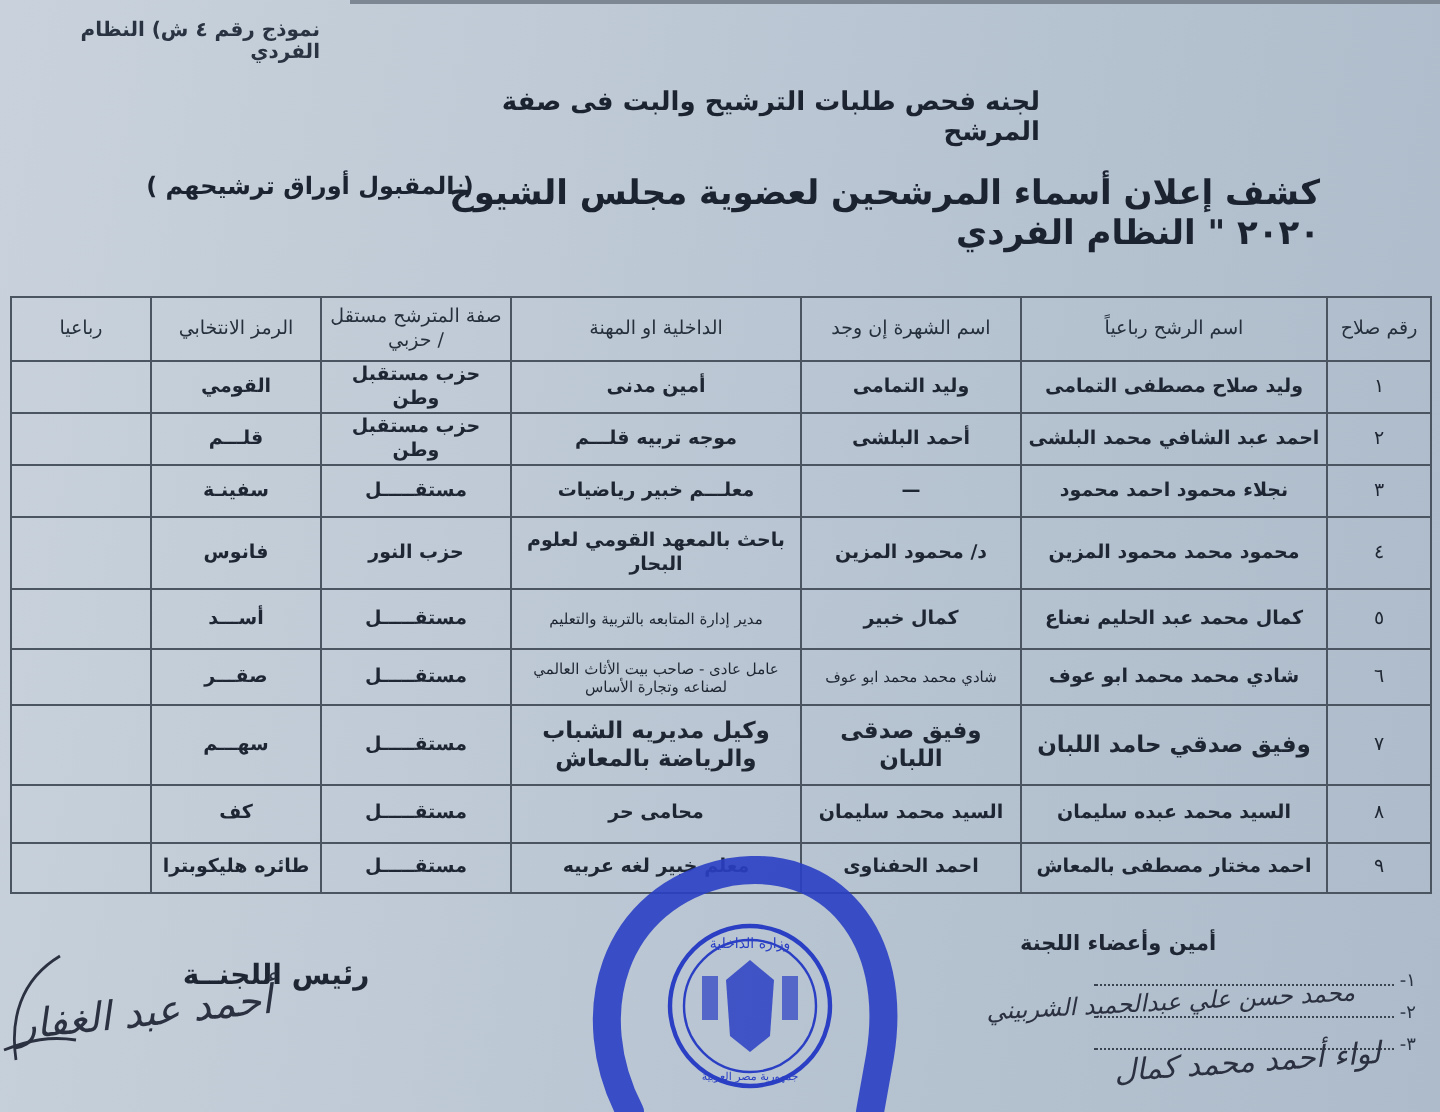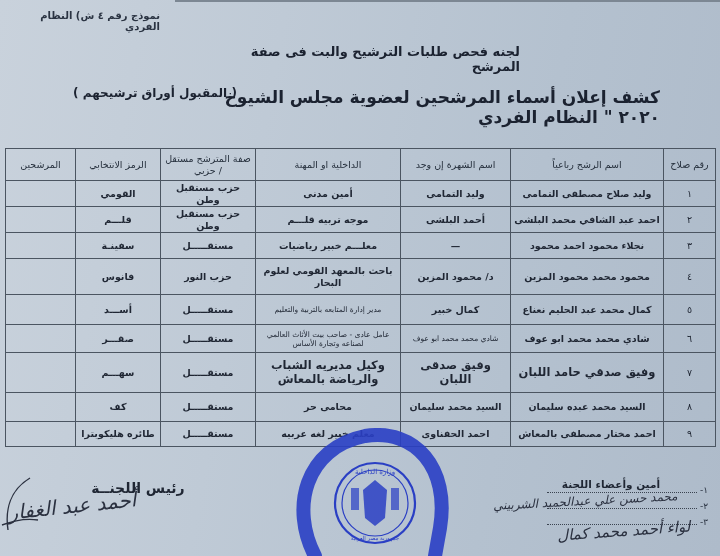--- a/index.html
+++ b/index.html
@@ -46,22 +46,22 @@
   }
   table.cands th { height: 31px; font-weight: normal; font-size: 9.5px; color: #26303d; }
   table.cands td.num { font-weight: normal; }
   td.small { font-size: 7.5px !important; font-weight: normal !important; }
   td.large { font-size: 11.5px !important; }
   .row-h0 { height: 26px; } .row-h1 { height: 26px; } .row-h2 { height: 26px; }
   .row-h3 { height: 36px; } .row-h4 { height: 30px; } .row-h5 { height: 28px; }
   .row-h6 { height: 40px; } .row-h7 { height: 29px; } .row-h8 { height: 25px; }
 
   .secretary {
-    position: absolute; right: 60px; top: 478px; width: 150px;
-    font-size: 10.5px; font-weight: bold; direction: rtl; text-align: right; color: #1f2633;
+    position: absolute; right: 60px; top: 466px; width: 150px;
+    font-size: 10.5px; font-weight: bold; direction: rtl; text-align: left; color: #1f2633;
   }
   .member-line {
     position: absolute; right: 12px; width: 200px; direction: rtl; text-align: right;
     font-size: 9px; color: #2a3342;
   }
   .member-line .dots { border-bottom: 1.5px dotted #3a4350; display: inline-block; width: 150px; height: 8px; }
   .chair {
     position: absolute; left: 78px; top: 480px; width: 120px;
     font-size: 14px; font-weight: bold; direction: rtl; text-align: center; color: #1f2633;
   }
@@ -95,21 +95,21 @@
         <col style="width:70px">
     </colgroup>
     <thead>
       <tr>
         <th>رقم صلاح</th>
         <th>اسم الرشح رباعياً</th>
         <th>اسم الشهرة إن وجد</th>
         <th>الداخلية او المهنة</th>
         <th>صفة المترشح مستقل / حزبي</th>
         <th>الرمز الانتخابي</th>
-        <th>المرشحين</th>
+        <th>رباعيا</th>
       </tr>
     </thead>
     <tbody>
       <tr class="row-h0">
         <td class="num">١</td>
         <td>وليد صلاح مصطفى التمامى</td>
         <td>وليد التمامى</td>
         <td>أمين مدنى</td>
         <td>حزب مستقبل وطن</td>
         <td>القومي</td>

